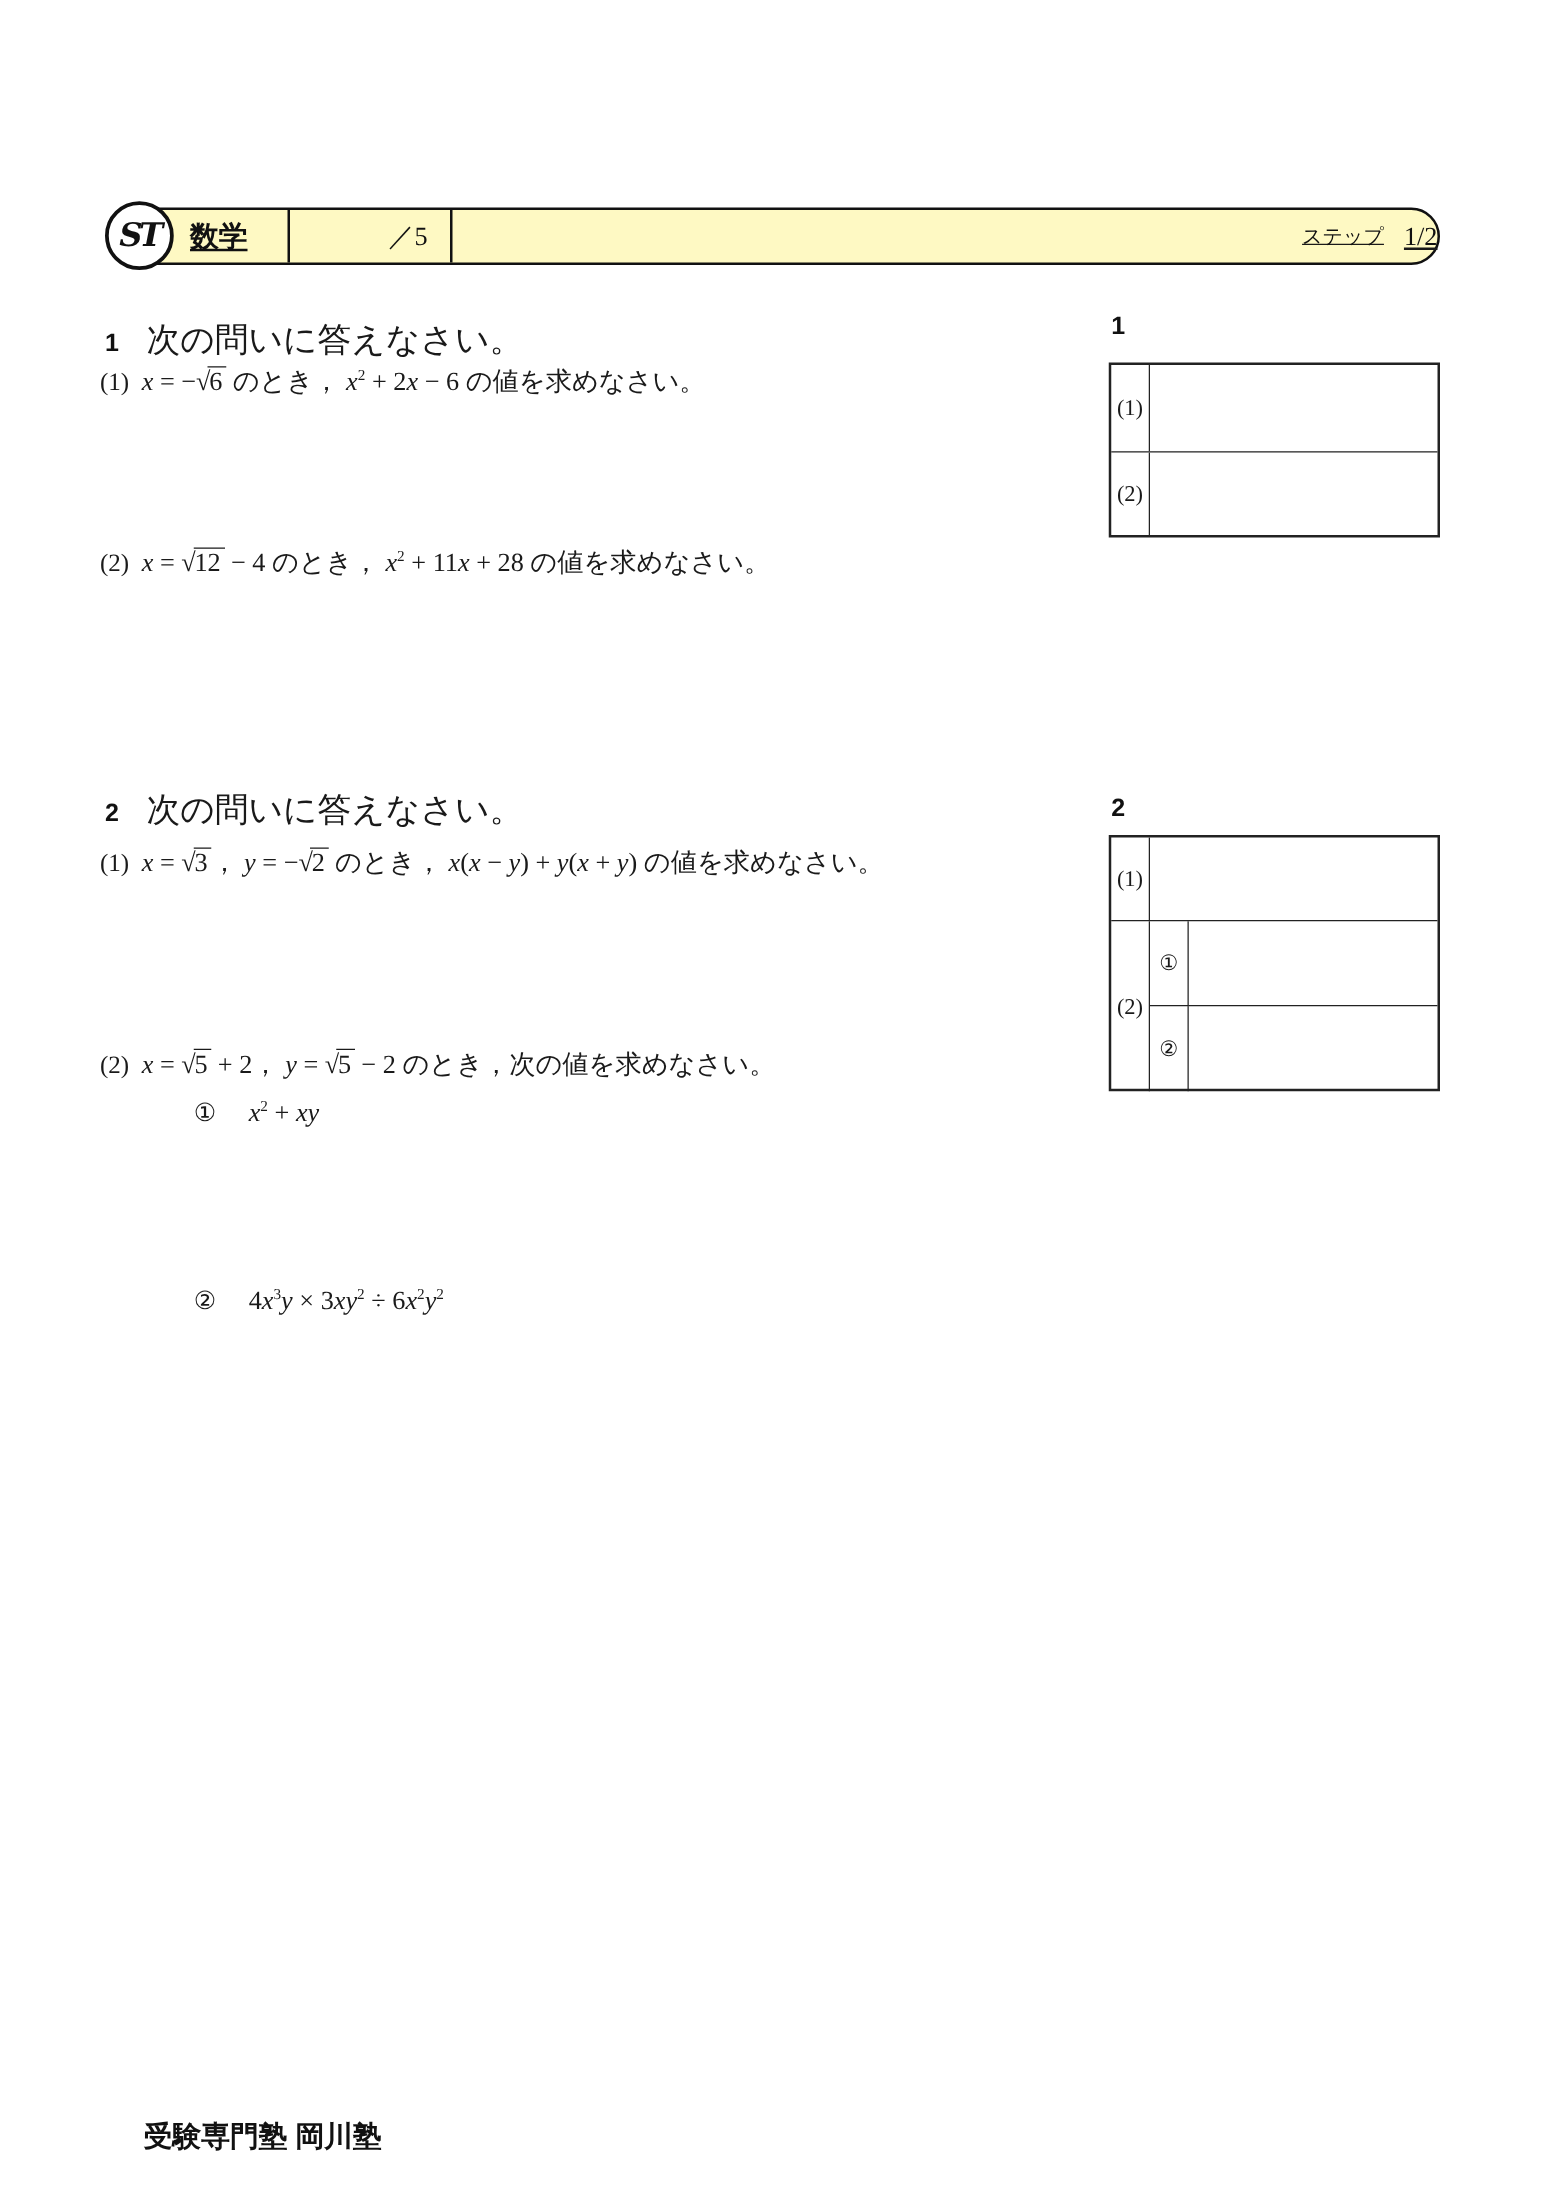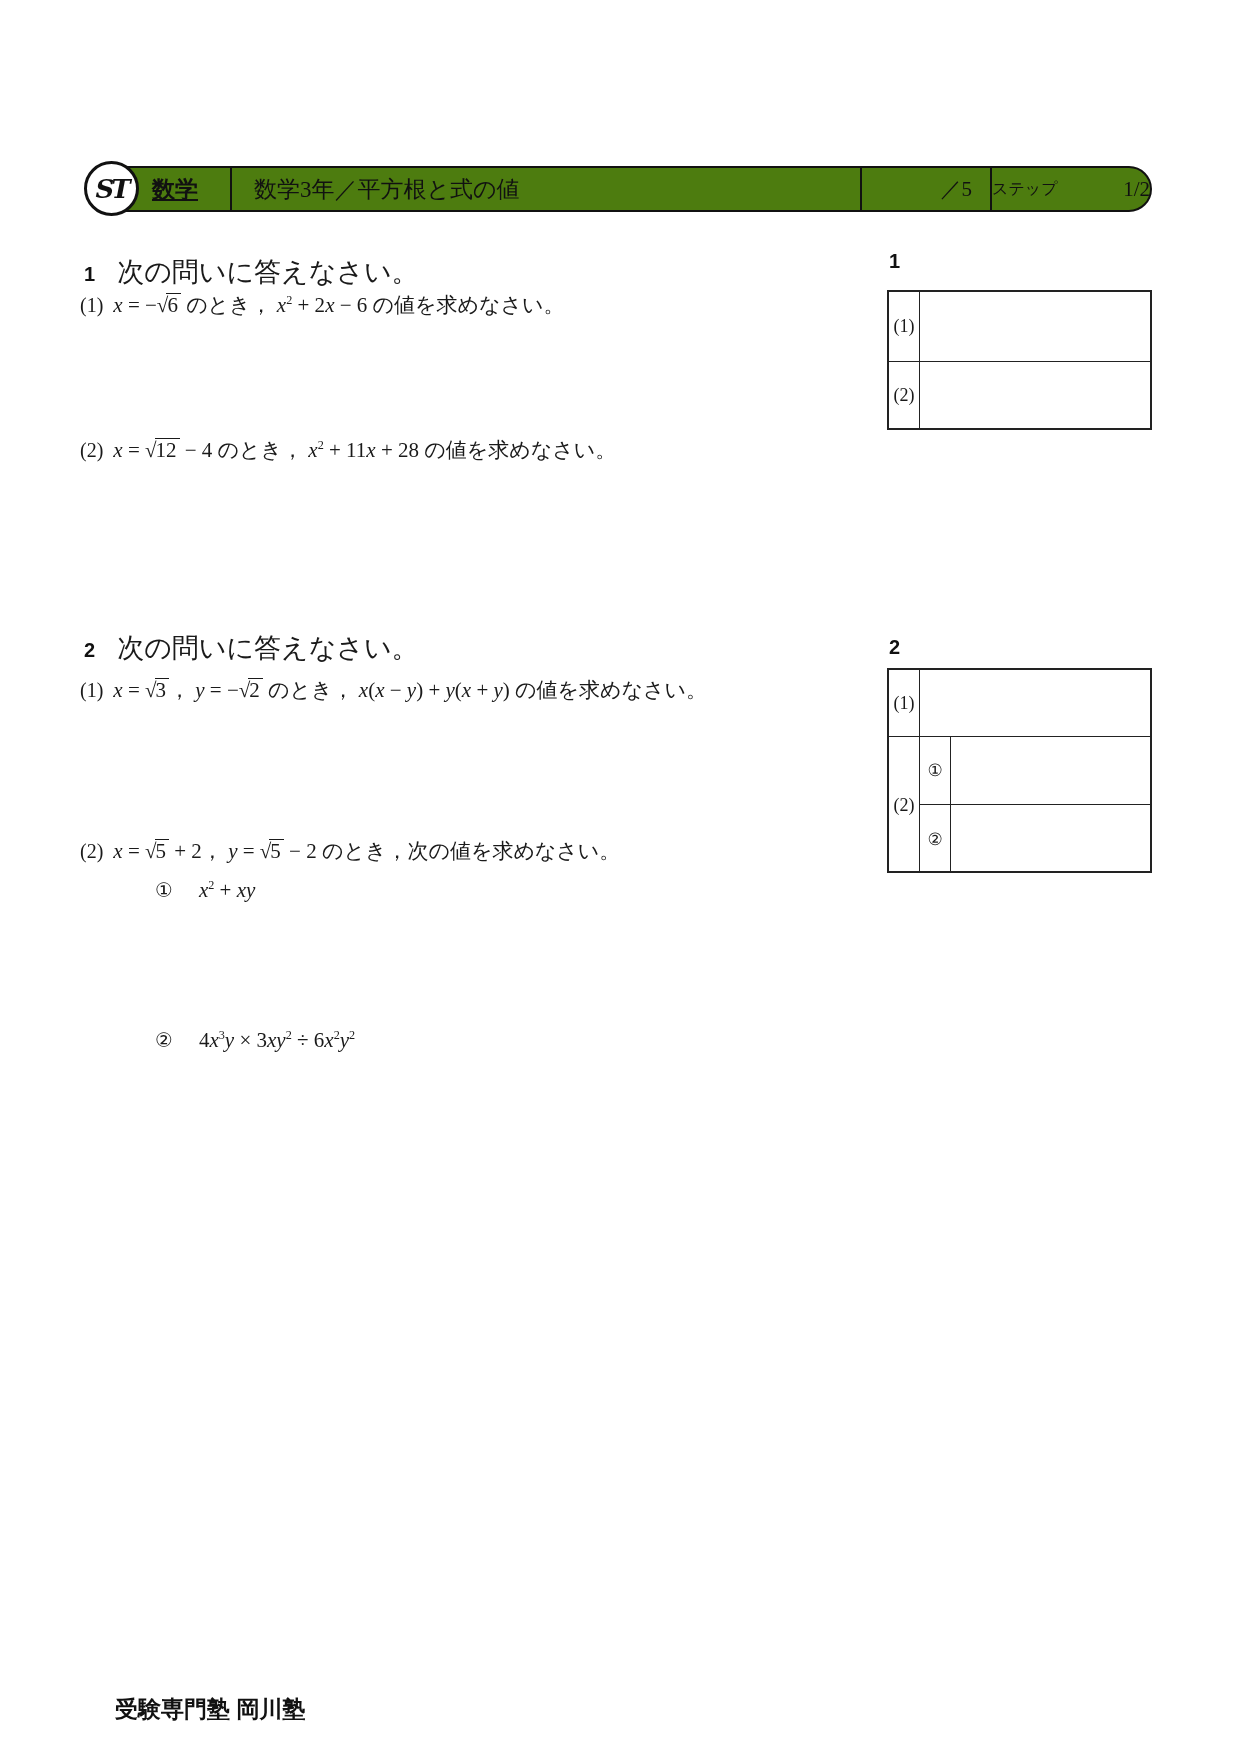--- a/index.html
+++ b/index.html
@@ -16,27 +16,27 @@
 
   
   .header {
     position: absolute;
     left: 88px; top: 166px;
     width: 1064px; height: 46px;
     border: 2.5px solid #111;
     border-radius: 24px;
     display: flex;
     align-items: stretch;
-    background: #4d7c0f;
+    background: #fef9c3;
   }
   .hcell { display: flex; align-items: center; }
   .hcell-subject { width: 142px; border-right: 2px solid #111; position: relative; }
   .hcell-title   { width: 630px; border-right: 2px solid #111; padding-left: 22px; }
   .hcell-score   { width: 130px; border-right: 2px solid #111; justify-content: flex-end; padding-right: 18px; }
-  .hcell-step    { flex: 1; justify-content: space-between; gap: 16px; }
+  .hcell-step    { flex: 1; justify-content: flex-end; gap: 16px; text-decoration: underline; }
   .logo-circle {
     position: absolute;
     left: -6px; top: -7px;
     width: 55px; height: 55px;
     border: 3px solid #111;
     border-radius: 50%;
     background: #fff;
     display: flex; align-items: center; justify-content: center;
     font-family: "DejaVu Serif", serif;
     font-weight: 700; font-style: italic;
@@ -144,23 +144,20 @@
 </head>
 <body>
 
 <div class="page">
 
   <div class="header">
     <div class="hcell hcell-subject">
       <div class="logo-circle">ST</div>
       <div class="subject-label">数学</div>
     </div>
-    <div class="hcell hcell-title">
-      <span class="header-title">数学3年／平方根と式の値</span>
-    </div>
     <div class="hcell hcell-score">
       <span class="score-label">／5</span>
     </div>
     <div class="hcell hcell-step">
       <span class="step-name">ステップ</span>
       <span class="step-value">1/2</span>
     </div>
   </div>
 
   <div class="section-head" style="left:84px; top:254px;">

